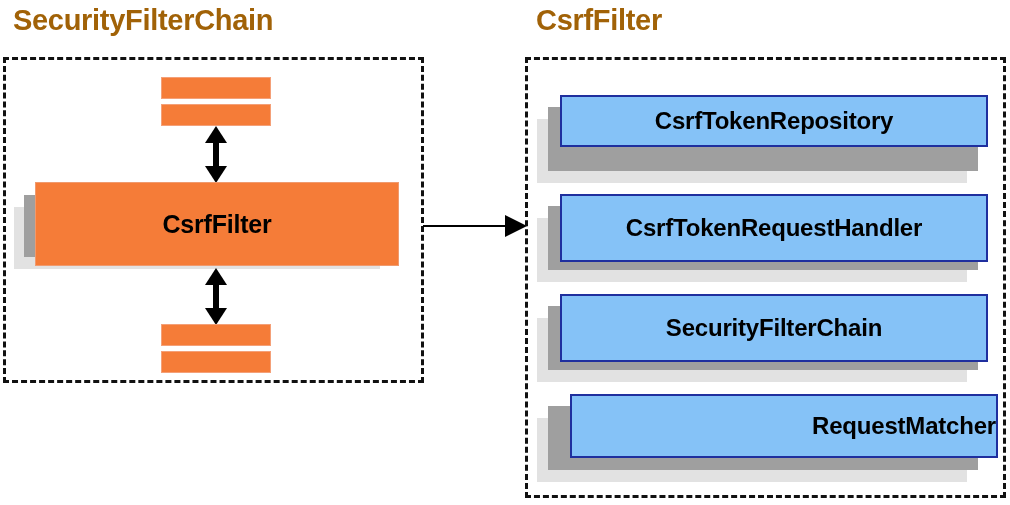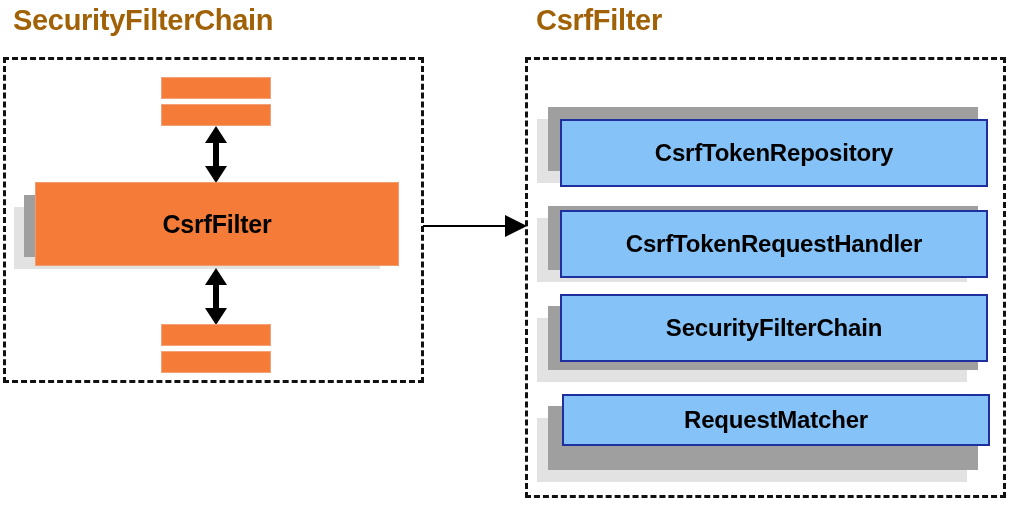--- a/index.html
+++ b/index.html
@@ -152,42 +152,42 @@
   <div class="h-arrow" style="left:423px; top:215px; width:104px; height:22px;">
     <div class="shaft" style="width:84px;"></div>
     <div class="head"></div>
   </div>
 
   <div class="dashed-region" id="region-right"></div>
 
   <div class="stack" style="left:537px; top:95px; width:475px; height:90px;">
     <div class="layer shadow-far" style="left:0px;  top:24px; width:430px; height:64px;"></div>
     <div class="layer shadow-near" style="left:11px; top:12px; width:430px; height:64px;"></div>
-    <div class="layer face blue" style="left:23px; top:0px;  width:428px; height:68px;margin-top:24px;">
+    <div class="layer face blue" style="left:23px; top:0px;  width:428px; height:52px;">
       <span class="label">CsrfTokenRepository</span>
     </div>
   </div>
 
   <div class="stack" style="left:537px; top:194px; width:475px; height:90px;">
     <div class="layer shadow-far" style="left:0px;  top:24px; width:430px; height:64px;"></div>
     <div class="layer shadow-near" style="left:11px; top:12px; width:430px; height:64px;"></div>
-    <div class="layer face blue" style="left:23px; top:16px;  width:428px; height:68px;align-items:center;">
+    <div class="layer face blue" style="left:23px; top:0px;  width:428px; height:68px;align-items:center;">
       <span class="label">CsrfTokenRequestHandler</span>
     </div>
   </div>
 
   <div class="stack" style="left:537px; top:294px; width:475px; height:90px;">
     <div class="layer shadow-far" style="left:0px;  top:24px; width:430px; height:64px;"></div>
     <div class="layer shadow-near" style="left:11px; top:12px; width:430px; height:64px;"></div>
     <div class="layer face blue" style="left:23px; top:0px;  width:428px; height:68px;">
       <span class="label">SecurityFilterChain</span>
     </div>
   </div>
 
   <div class="stack" style="left:537px; top:394px; width:475px; height:90px;">
     <div class="layer shadow-far" style="left:0px;  top:24px; width:430px; height:64px;"></div>
     <div class="layer shadow-near" style="left:11px; top:12px; width:430px; height:64px;"></div>
-    <div class="layer face blue" style="left:25px; top:0px;  width:428px; height:52px;">
+    <div class="layer face blue" style="left:33px; top:0px;  width:428px; height:64px;justify-content:flex-end;">
       <span class="label">RequestMatcher</span>
     </div>
   </div>
 
 </div>
 
 </body></html>

